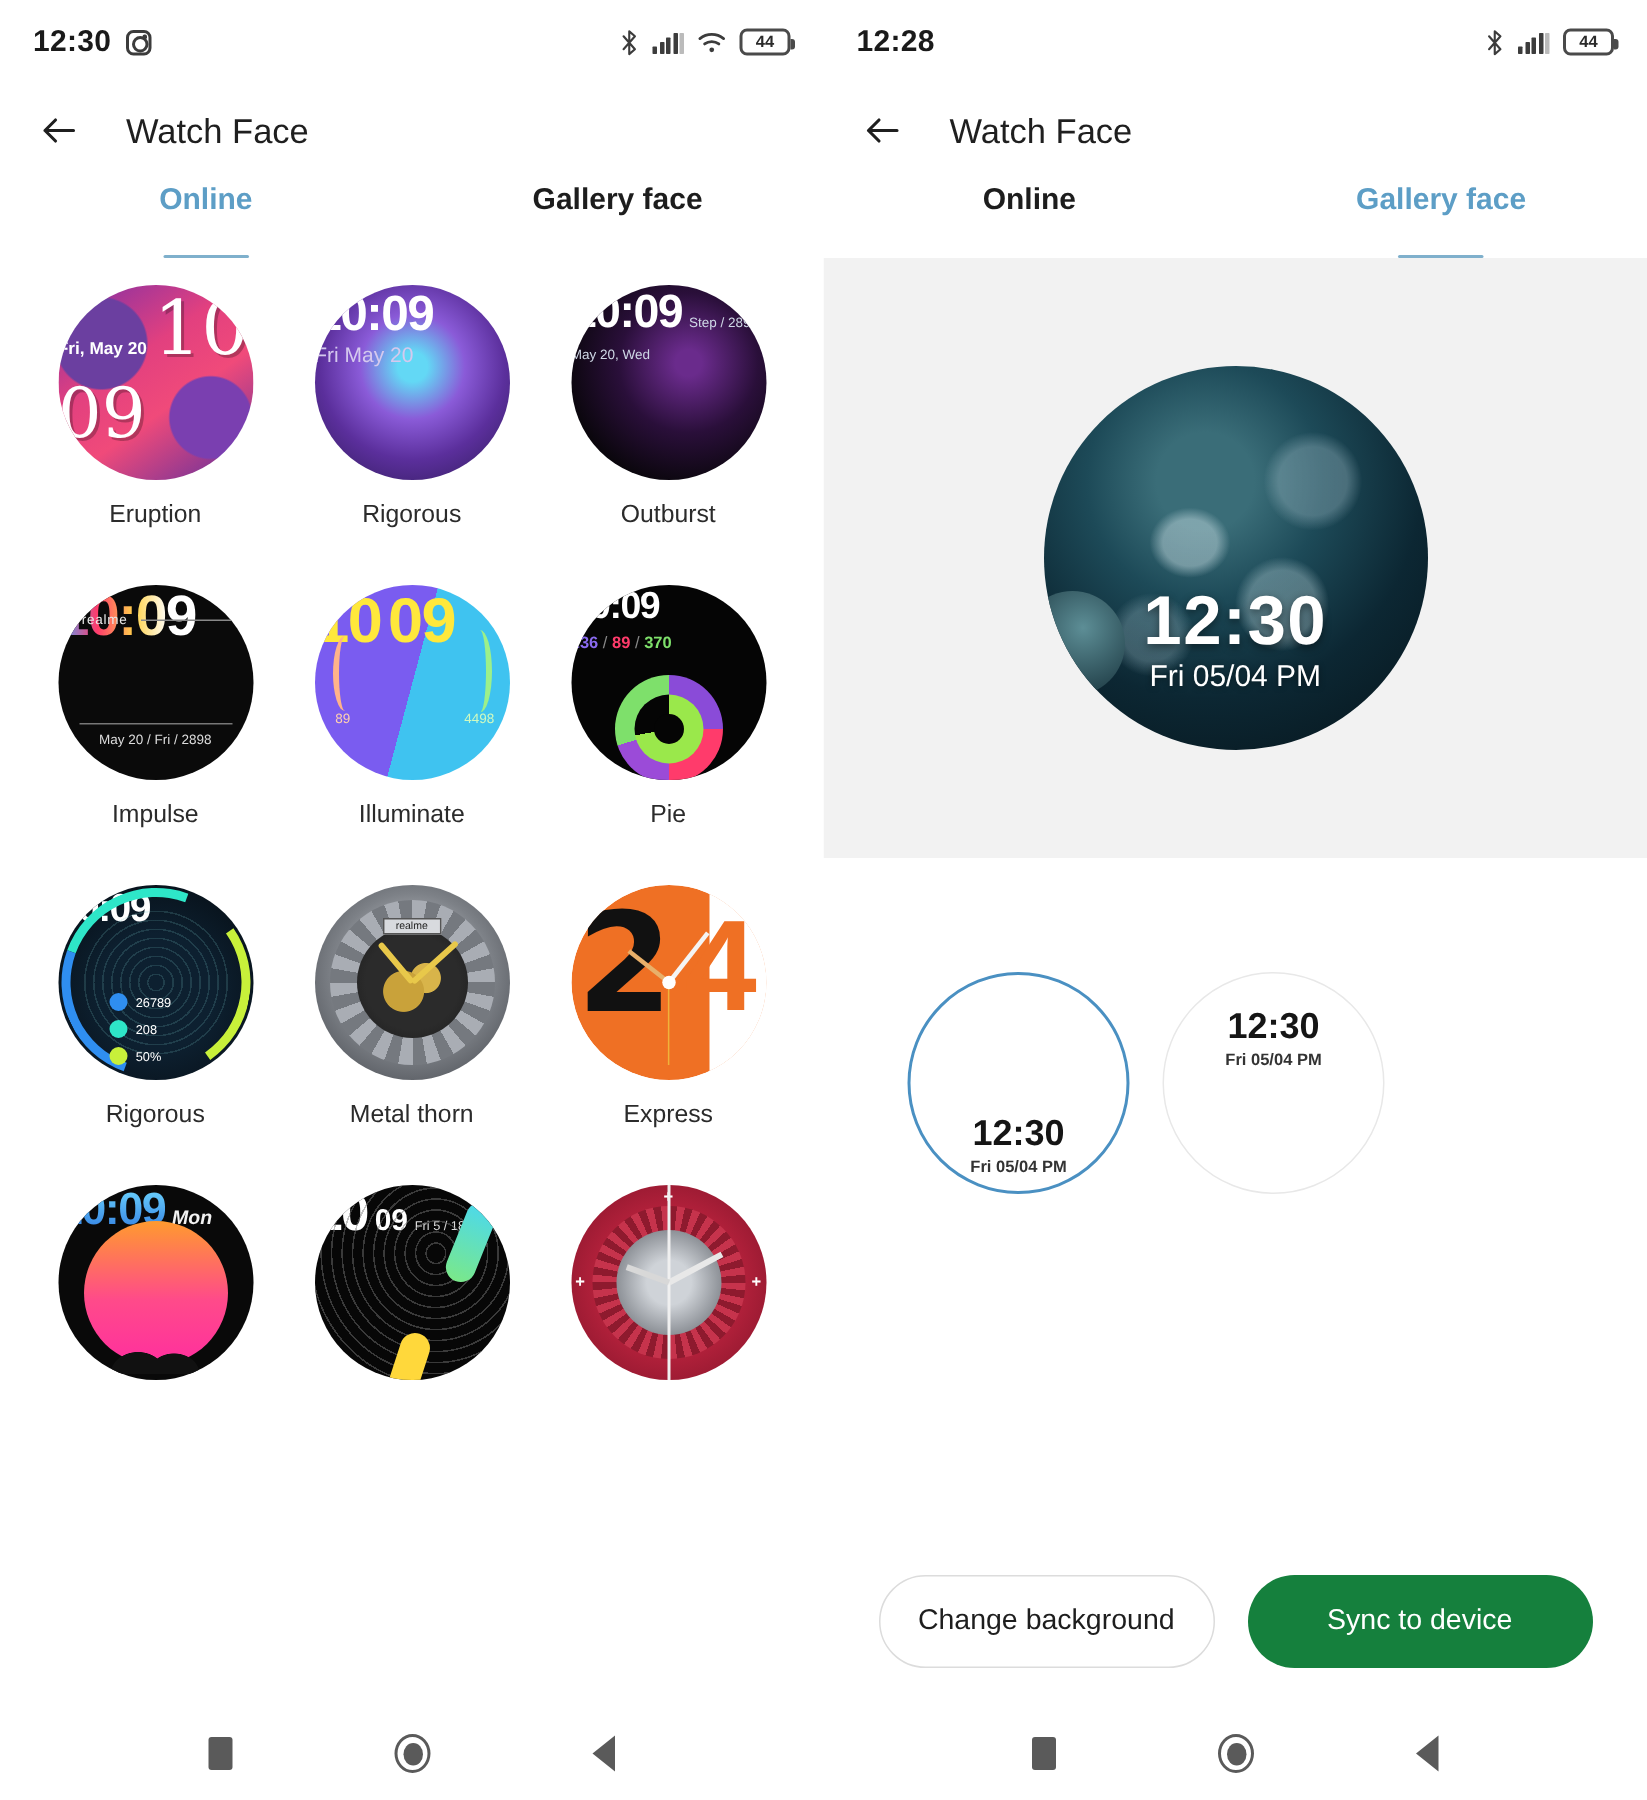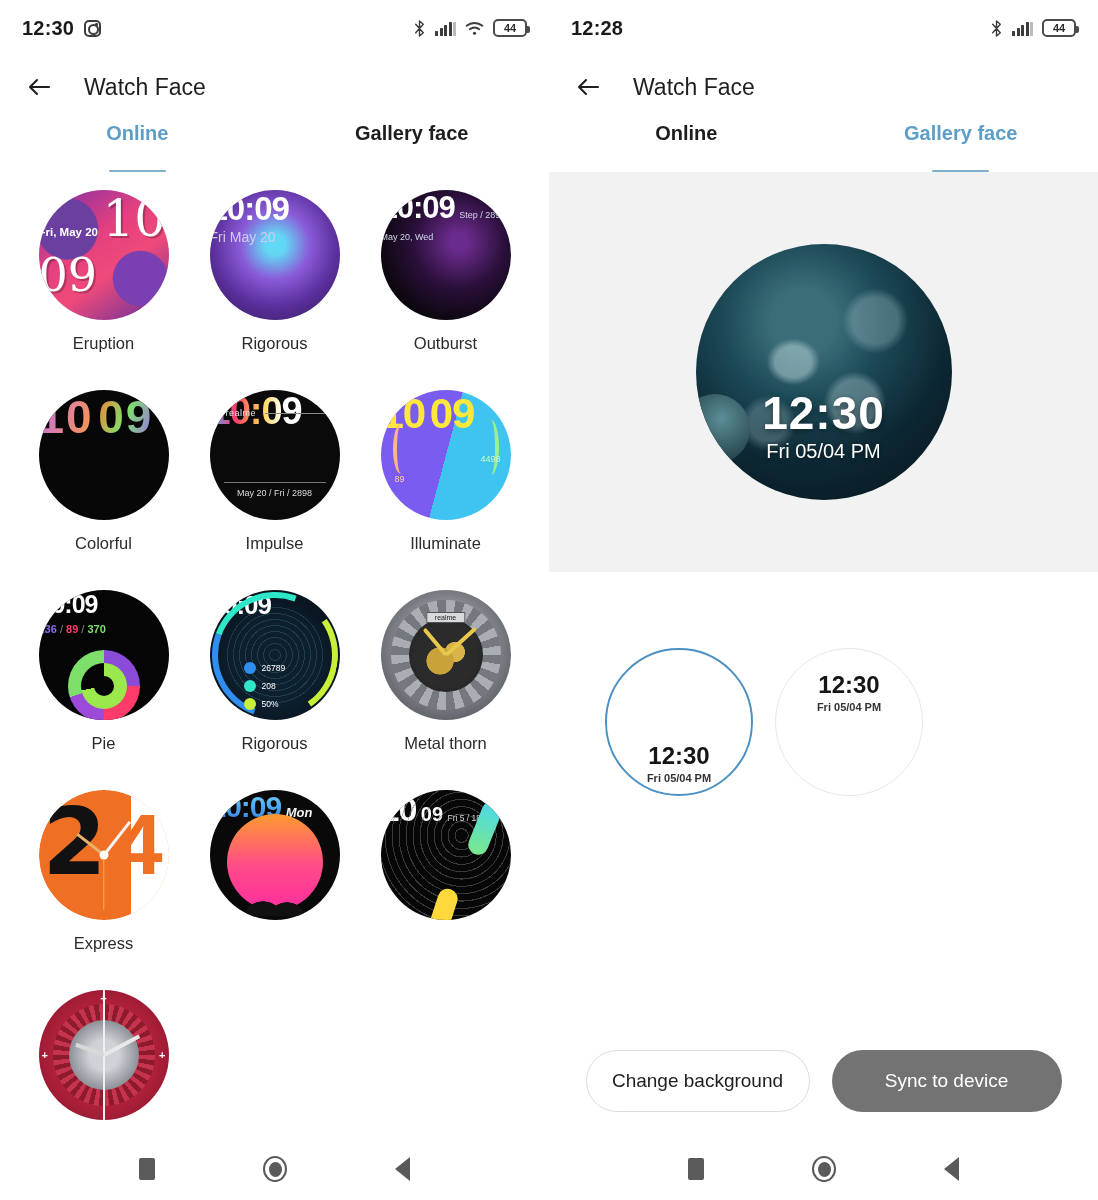--- a/index.html
+++ b/index.html
@@ -152,21 +152,21 @@
   .f-illuminate { background: linear-gradient(105deg, #7a5cf0 0 50%, #3fc3f0 50% 100%); }
   .f-illuminate .h { top:14px; left:50%; transform:translateX(-50%);
       font-size:42px; color:#ffe83b; font-weight:800; letter-spacing:-1px; }
   .f-illuminate .m { top:58px; left:50%; transform:translateX(-50%);
       font-size:42px; color:#ffe83b; font-weight:800; letter-spacing:-1px; }
   .f-illuminate .arcL { position:absolute; left:12px; top:34px; width:16px; height:50px;
       border-left:4px solid #ffb38a; border-radius:50%/50%; }
   .f-illuminate .arcR { position:absolute; right:12px; top:30px; width:16px; height:55px;
       border-right:4px solid #9cf08a; border-radius:50%/50%; }
   .f-illuminate .lab1 { left:14px; top:84px; font-size:9px; color:#ffd0b0; }
-  .f-illuminate .lab2 { right:10px; top:64px; font-size:9px; color:#cffac0; }
+  .f-illuminate .lab2 { right:10px; top:84px; font-size:9px; color:#cffac0; }
 
   .f-pie { background:#050505; }
   .f-pie .h { top:10px; left:50%; transform:translateX(-50%);
       font-size:25px; color:#fff; font-weight:800; letter-spacing:-1px; white-space:nowrap; }
   .f-pie .nums { top:40px; left:50%; transform:translateX(-50%);
       font-size:11px; font-weight:700; white-space:nowrap; color:#8a6bf0; }
   .f-pie .nums b { color:#ff3b6b; font-weight:700; }
   .f-pie .nums u { color:#7ee06b; text-decoration:none; font-weight:700; }
   .f-pie .nums s { color:#888; text-decoration:none; font-weight:400; }
   .f-pie .donut { position:absolute; left:50%; top:60px; transform:translateX(-50%);
@@ -298,21 +298,21 @@
   .style-opt.selected .s-time { left:50%; transform:translateX(-50%); top:92px; }
   .style-opt.selected .s-date { left:50%; transform:translateX(-50%); top:122px; }
   .style-opt.unselected .s-time { left:50%; transform:translateX(-50%); top:22px; }
   .style-opt.unselected .s-date { left:50%; transform:translateX(-50%); top:52px; }
 
   .actions { position: absolute; left: 0; right: 0; bottom: 88px;
              display: flex; gap: 22px; justify-content: center; }
   .btn { height: 62px; border-radius: 32px; display:flex; align-items:center;
          justify-content:center; font-size: 19px; }
   .btn-outline { width: 224px; border: 1.4px solid #dcdcdc; background:#fff; color:#1e1e1e; }
-  .btn-primary { width: 230px; background:#737373; color:#fff; border:none; }
+  .btn-primary { width: 230px; background:#15803d; color:#fff; border:none; }
 
   
   .navbar { position:absolute; bottom:0; left:0; right:0; height:62px;
             display:flex; align-items:center; justify-content:center; gap:108px; background:#fff; }
   .nav-sq { width:16px; height:22px; background:#5a5a5a; border-radius:2px; }
   .nav-circ { width:24px; height:26px; border-radius:50%; border:2.5px solid #5a5a5a;
               display:flex; align-items:center; justify-content:center; }
   .nav-circ i { width:13px; height:15px; background:#5a5a5a; border-radius:50%; display:block; }
   .nav-tri { width:0;height:0;border-top:12px solid transparent;border-bottom:12px solid transparent;
              border-right:15px solid #5a5a5a; }
@@ -404,27 +404,20 @@
 
       <div class="cell">
         <div class="face f-outburst">
           <span class="h">10:09</span>
           <span class="s1">Step / 28906</span>
           <span class="s2">May 20, Wed</span>
         </div>
         <div class="face-name">Outburst</div>
       </div>
 
-      <div class="cell">
-        <div class="face f-colorful">
-          <span class="h">10</span>
-          <span class="m">09</span>
-        </div>
-        <div class="face-name">Colorful</div>
-      </div>
 
 
       <div class="cell">
         <div class="face f-impulse">
           <span class="t-sm brand">realme</span>
           <span class="brandline"></span>
           <span class="h">10:09</span>
           <span class="line"></span>
           <span class="t-sm sub">May 20  /  Fri  /  2898</span>
         </div>

